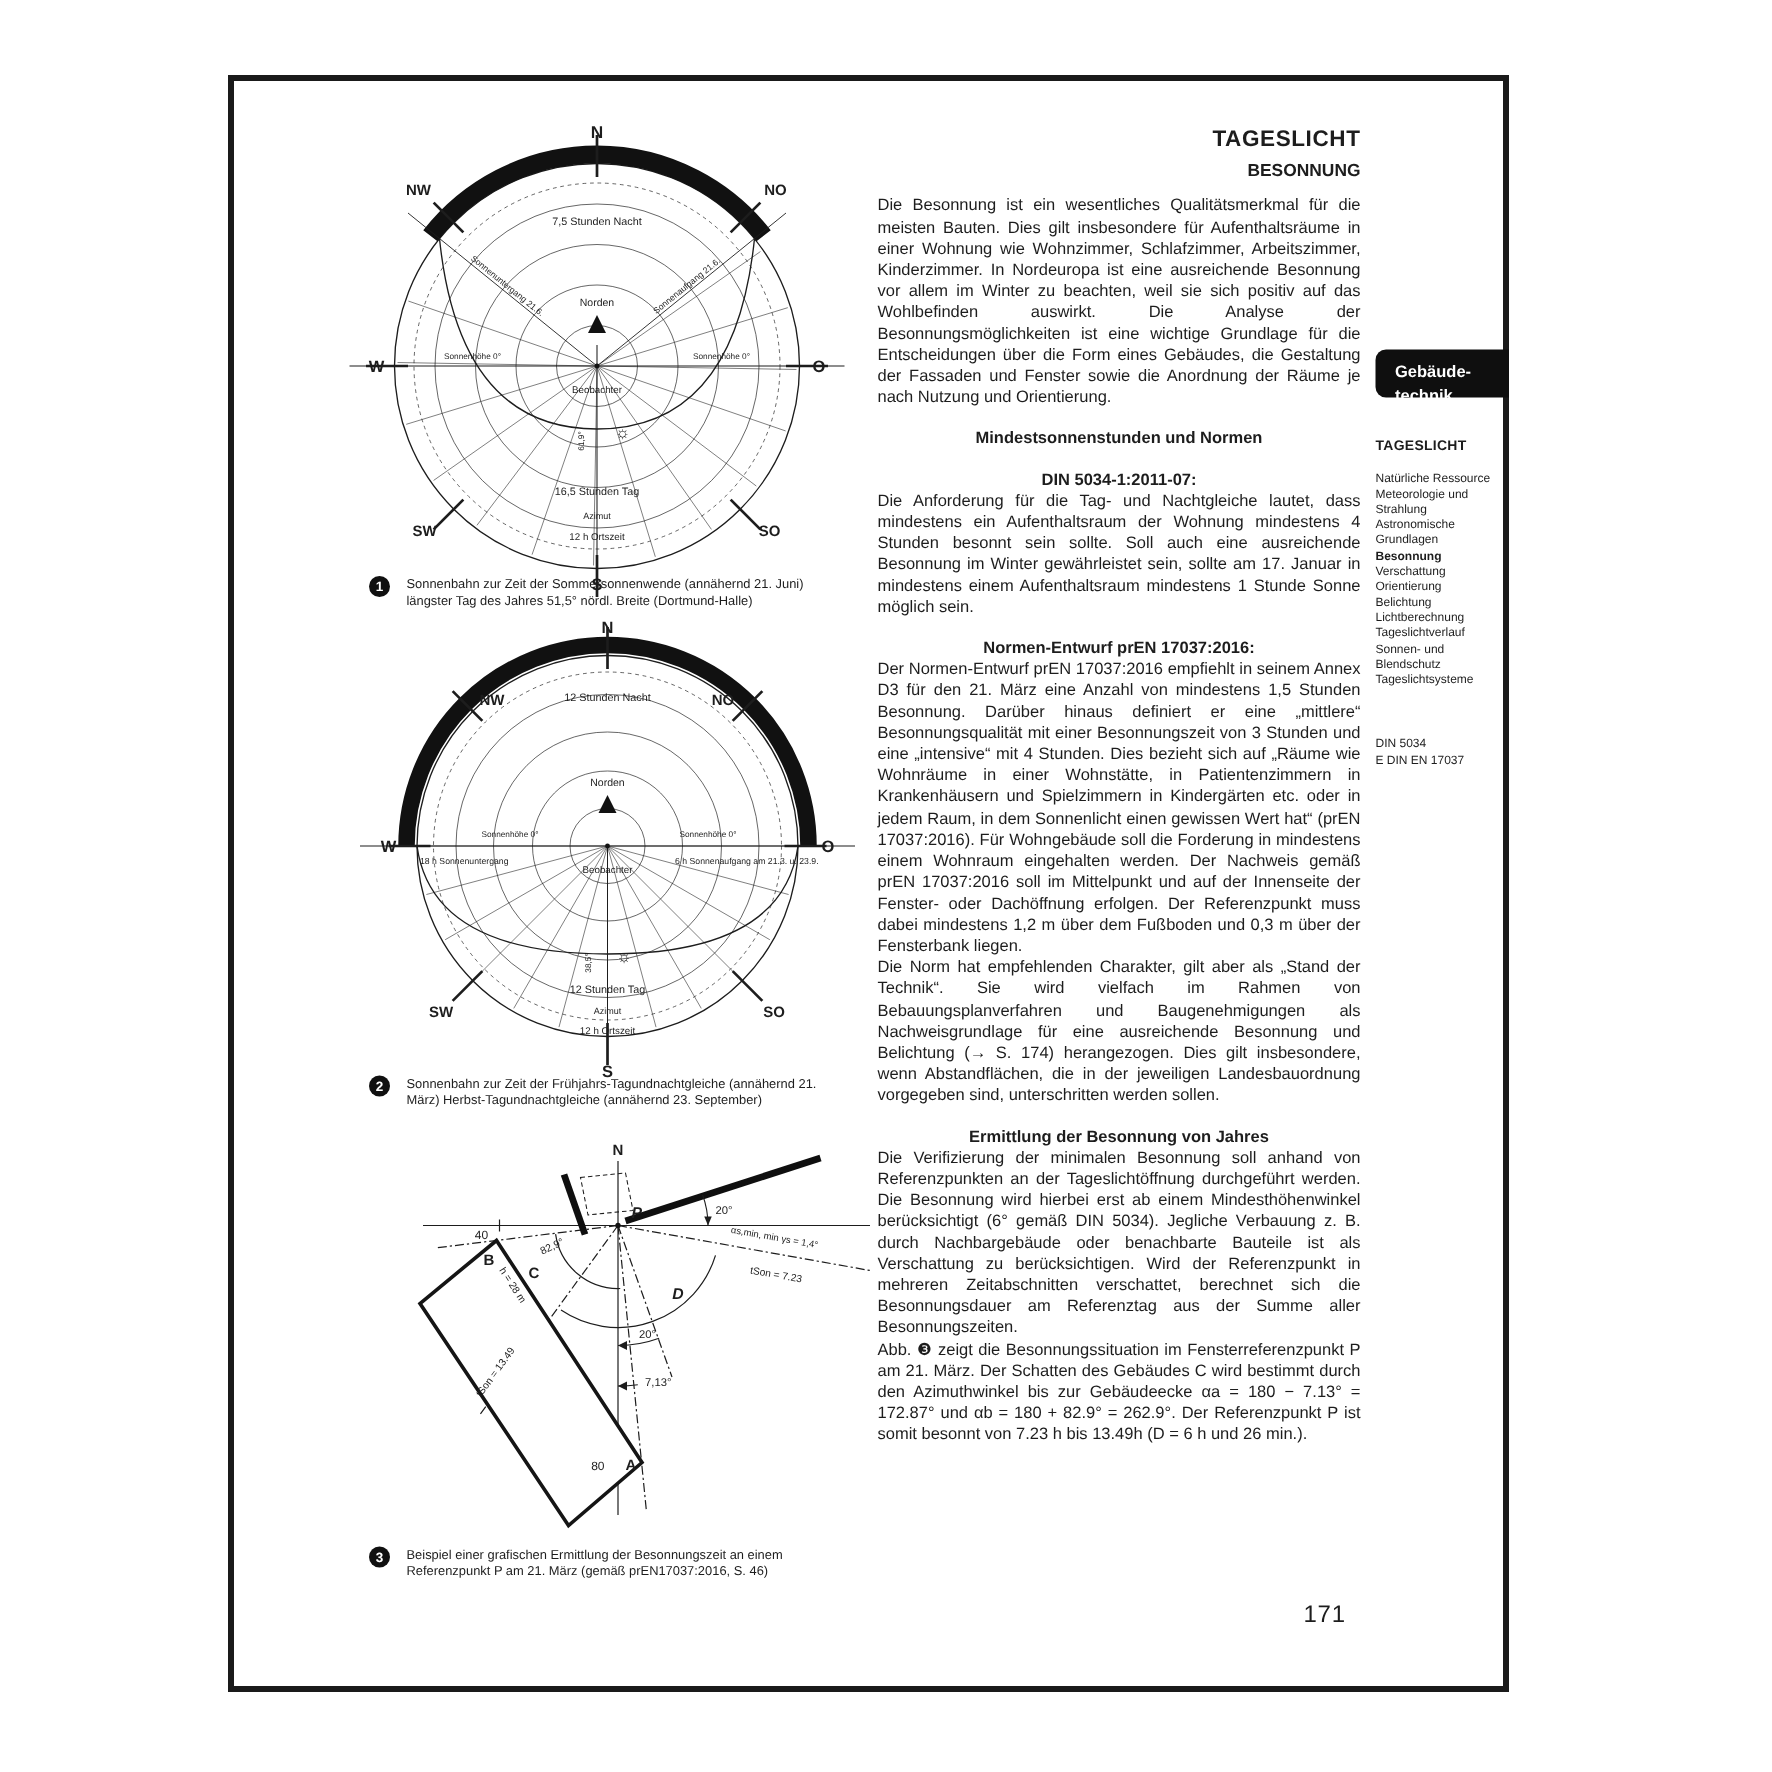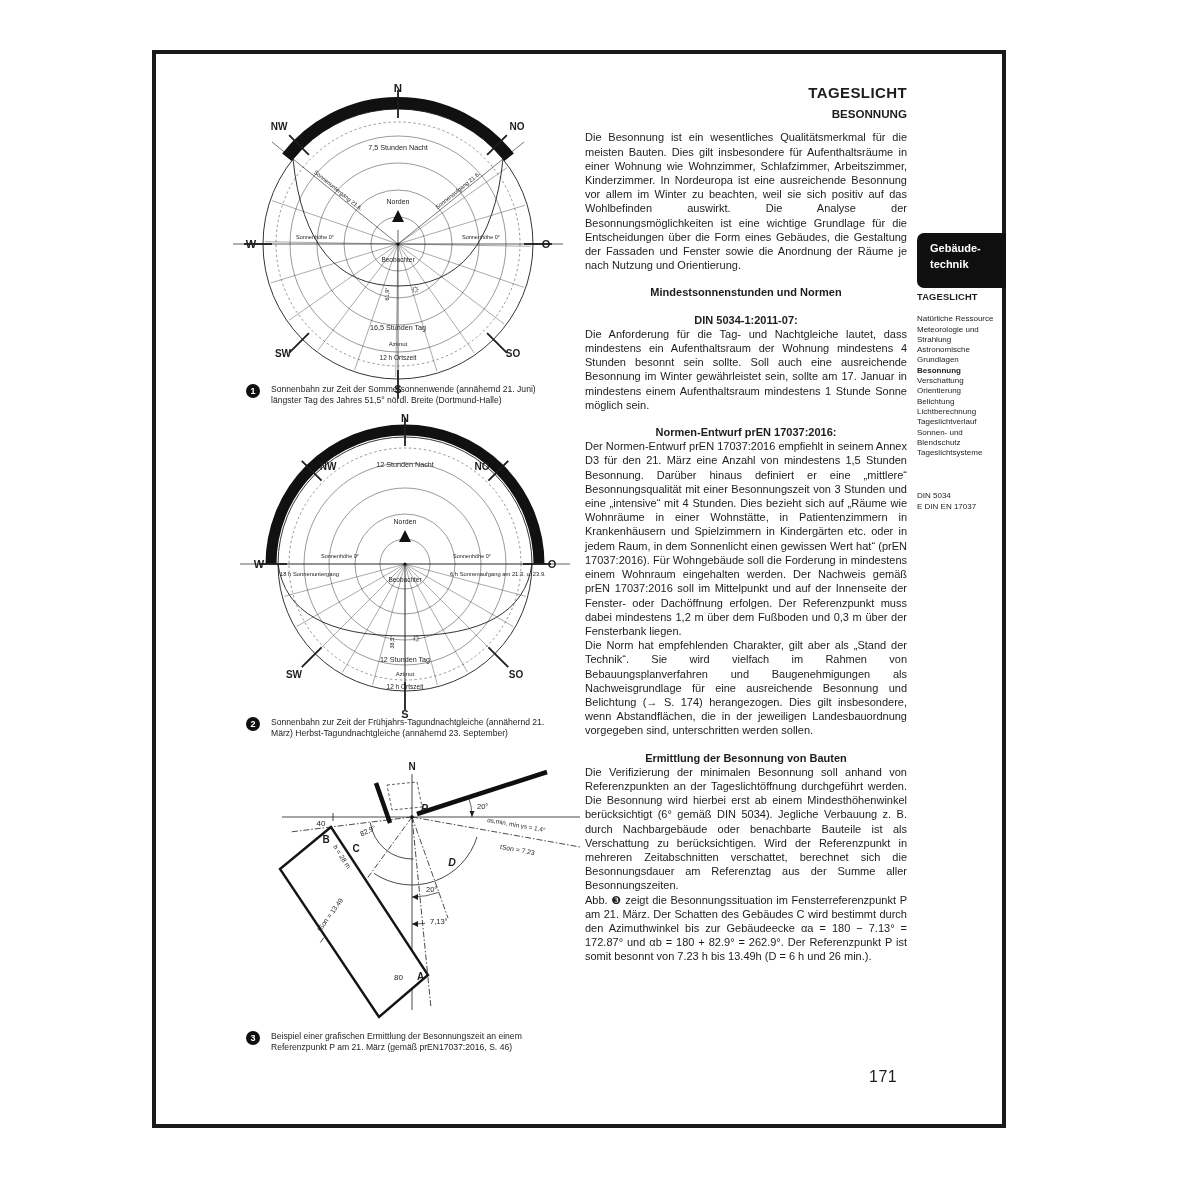--- a/index.html
+++ b/index.html
@@ -12,21 +12,21 @@
   .article .t1{font-size:15px;font-weight:bold;text-align:right;letter-spacing:.4px;margin:0 0 7px}
   .article .t2{font-size:11.6px;font-weight:bold;text-align:right;margin:0 0 9px}
   .article h3{font-size:11px;margin:13px 0 0;text-align:center}
   .article p{margin:0}
   
   .cap{left:246px;width:316px;display:flex;gap:11px;font-size:8.6px;line-height:11px}
   .capnum{flex:0 0 14px;width:14px;height:14px;border-radius:50%;background:#101010;color:#fff;
           font-size:9px;font-weight:bold;text-align:center;line-height:14px}
   .cap b{font-weight:normal}
   
-  .tab{left:917px;top:233px;width:89px;height:55px;background:#0f0f0f;color:#fff;
+  .tab{left:917px;top:233px;width:89px;height:32px;background:#0f0f0f;color:#fff;
        font-weight:bold;font-size:11px;line-height:15.5px;padding:8px 0 0 13px;
        border-radius:7px 0 0 7px;box-sizing:border-box}
   .sidebar{left:917px;top:292px;width:78px;font-size:8px;line-height:10.3px}
   .sidebar .st{font-weight:bold;font-size:9.3px;letter-spacing:.2px;margin:0 0 12px}
   .sidebar .item{font-weight:normal}
   .sidebar .item.active{font-weight:bold}
   .sidebar .norms{margin-top:33px}
   .pagenum{left:869px;top:1068px;font-size:16px;letter-spacing:.5px}
   
   svg{position:absolute;overflow:visible}
@@ -243,21 +243,21 @@
 
   <h3>Mindestsonnenstunden und Normen</h3>
 
   <h3>DIN 5034-1:2011-07:</h3>
   <p>Die Anforderung für die Tag- und Nachtgleiche lautet, dass mindestens ein Aufenthaltsraum der Wohnung mindestens 4 Stunden besonnt sein sollte. Soll auch eine ausreichende Besonnung im Winter gewährleistet sein, sollte am 17. Januar in mindestens einem Aufenthaltsraum mindestens 1 Stunde Sonne möglich sein.</p>
 
   <h3>Normen-Entwurf prEN 17037:2016:</h3>
   <p>Der Normen-Entwurf prEN 17037:2016 empfiehlt in seinem Annex D3 für den 21. März eine Anzahl von mindestens 1,5 Stunden Besonnung. Darüber hinaus definiert er eine „mittlere“ Besonnungsqualität mit einer Besonnungszeit von 3 Stunden und eine „intensive“ mit 4 Stunden. Dies bezieht sich auf „Räume wie Wohnräume in einer Wohnstätte, in Patientenzimmern in Krankenhäusern und Spielzimmern in Kindergärten etc. oder in jedem Raum, in dem Sonnenlicht einen gewissen Wert hat“ (prEN 17037:2016). Für Wohngebäude soll die Forderung in mindestens einem Wohnraum eingehalten werden. Der Nachweis gemäß prEN 17037:2016 soll im Mittelpunkt und auf der Innenseite der Fenster- oder Dachöffnung erfolgen. Der Referenzpunkt muss dabei mindestens 1,2 m über dem Fußboden und 0,3 m über der Fensterbank liegen.</p>
   <p>Die Norm hat empfehlenden Charakter, gilt aber als „Stand der Technik“. Sie wird vielfach im Rahmen von Bebauungsplanverfahren und Baugenehmigungen als Nachweisgrundlage für eine ausreichende Besonnung und Belichtung (→ S. 174) herangezogen. Dies gilt insbesondere, wenn Abstandflächen, die in der jeweiligen Landesbauordnung vorgegeben sind, unterschritten werden sollen.</p>
 
-  <h3>Ermittlung der Besonnung von Bauten</h3>
+  <h3>Ermittlung der Besonnung von Jahres</h3>
   <p>Die Verifizierung der minimalen Besonnung soll anhand von Referenzpunkten an der Tageslichtöffnung durchgeführt werden. Die Besonnung wird hierbei erst ab einem Mindesthöhenwinkel berücksichtigt (6° gemäß DIN 5034). Jegliche Verbauung z. B. durch Nachbargebäude oder benachbarte Bauteile ist als Verschattung zu berücksichtigen. Wird der Referenzpunkt in mehreren Zeitabschnitten verschattet, berechnet sich die Besonnungsdauer am Referenztag aus der Summe aller Besonnungszeiten.</p>
   <p>Abb. ❸ zeigt die Besonnungssituation im Fensterreferenzpunkt P am 21. März. Der Schatten des Gebäudes C wird bestimmt durch den Azimuthwinkel bis zur Gebäudeecke αa = 180 − 7.13° = 172.87° und αb = 180 + 82.9° = 262.9°. Der Referenzpunkt P ist somit besonnt von 7.23 h bis 13.49h (D = 6 h und 26 min.).</p>
 </div>
 
 <div class="abs tab">
   <div>Gebäude-</div>
   <div>technik</div>
 </div>
 
 <div class="abs sidebar">

